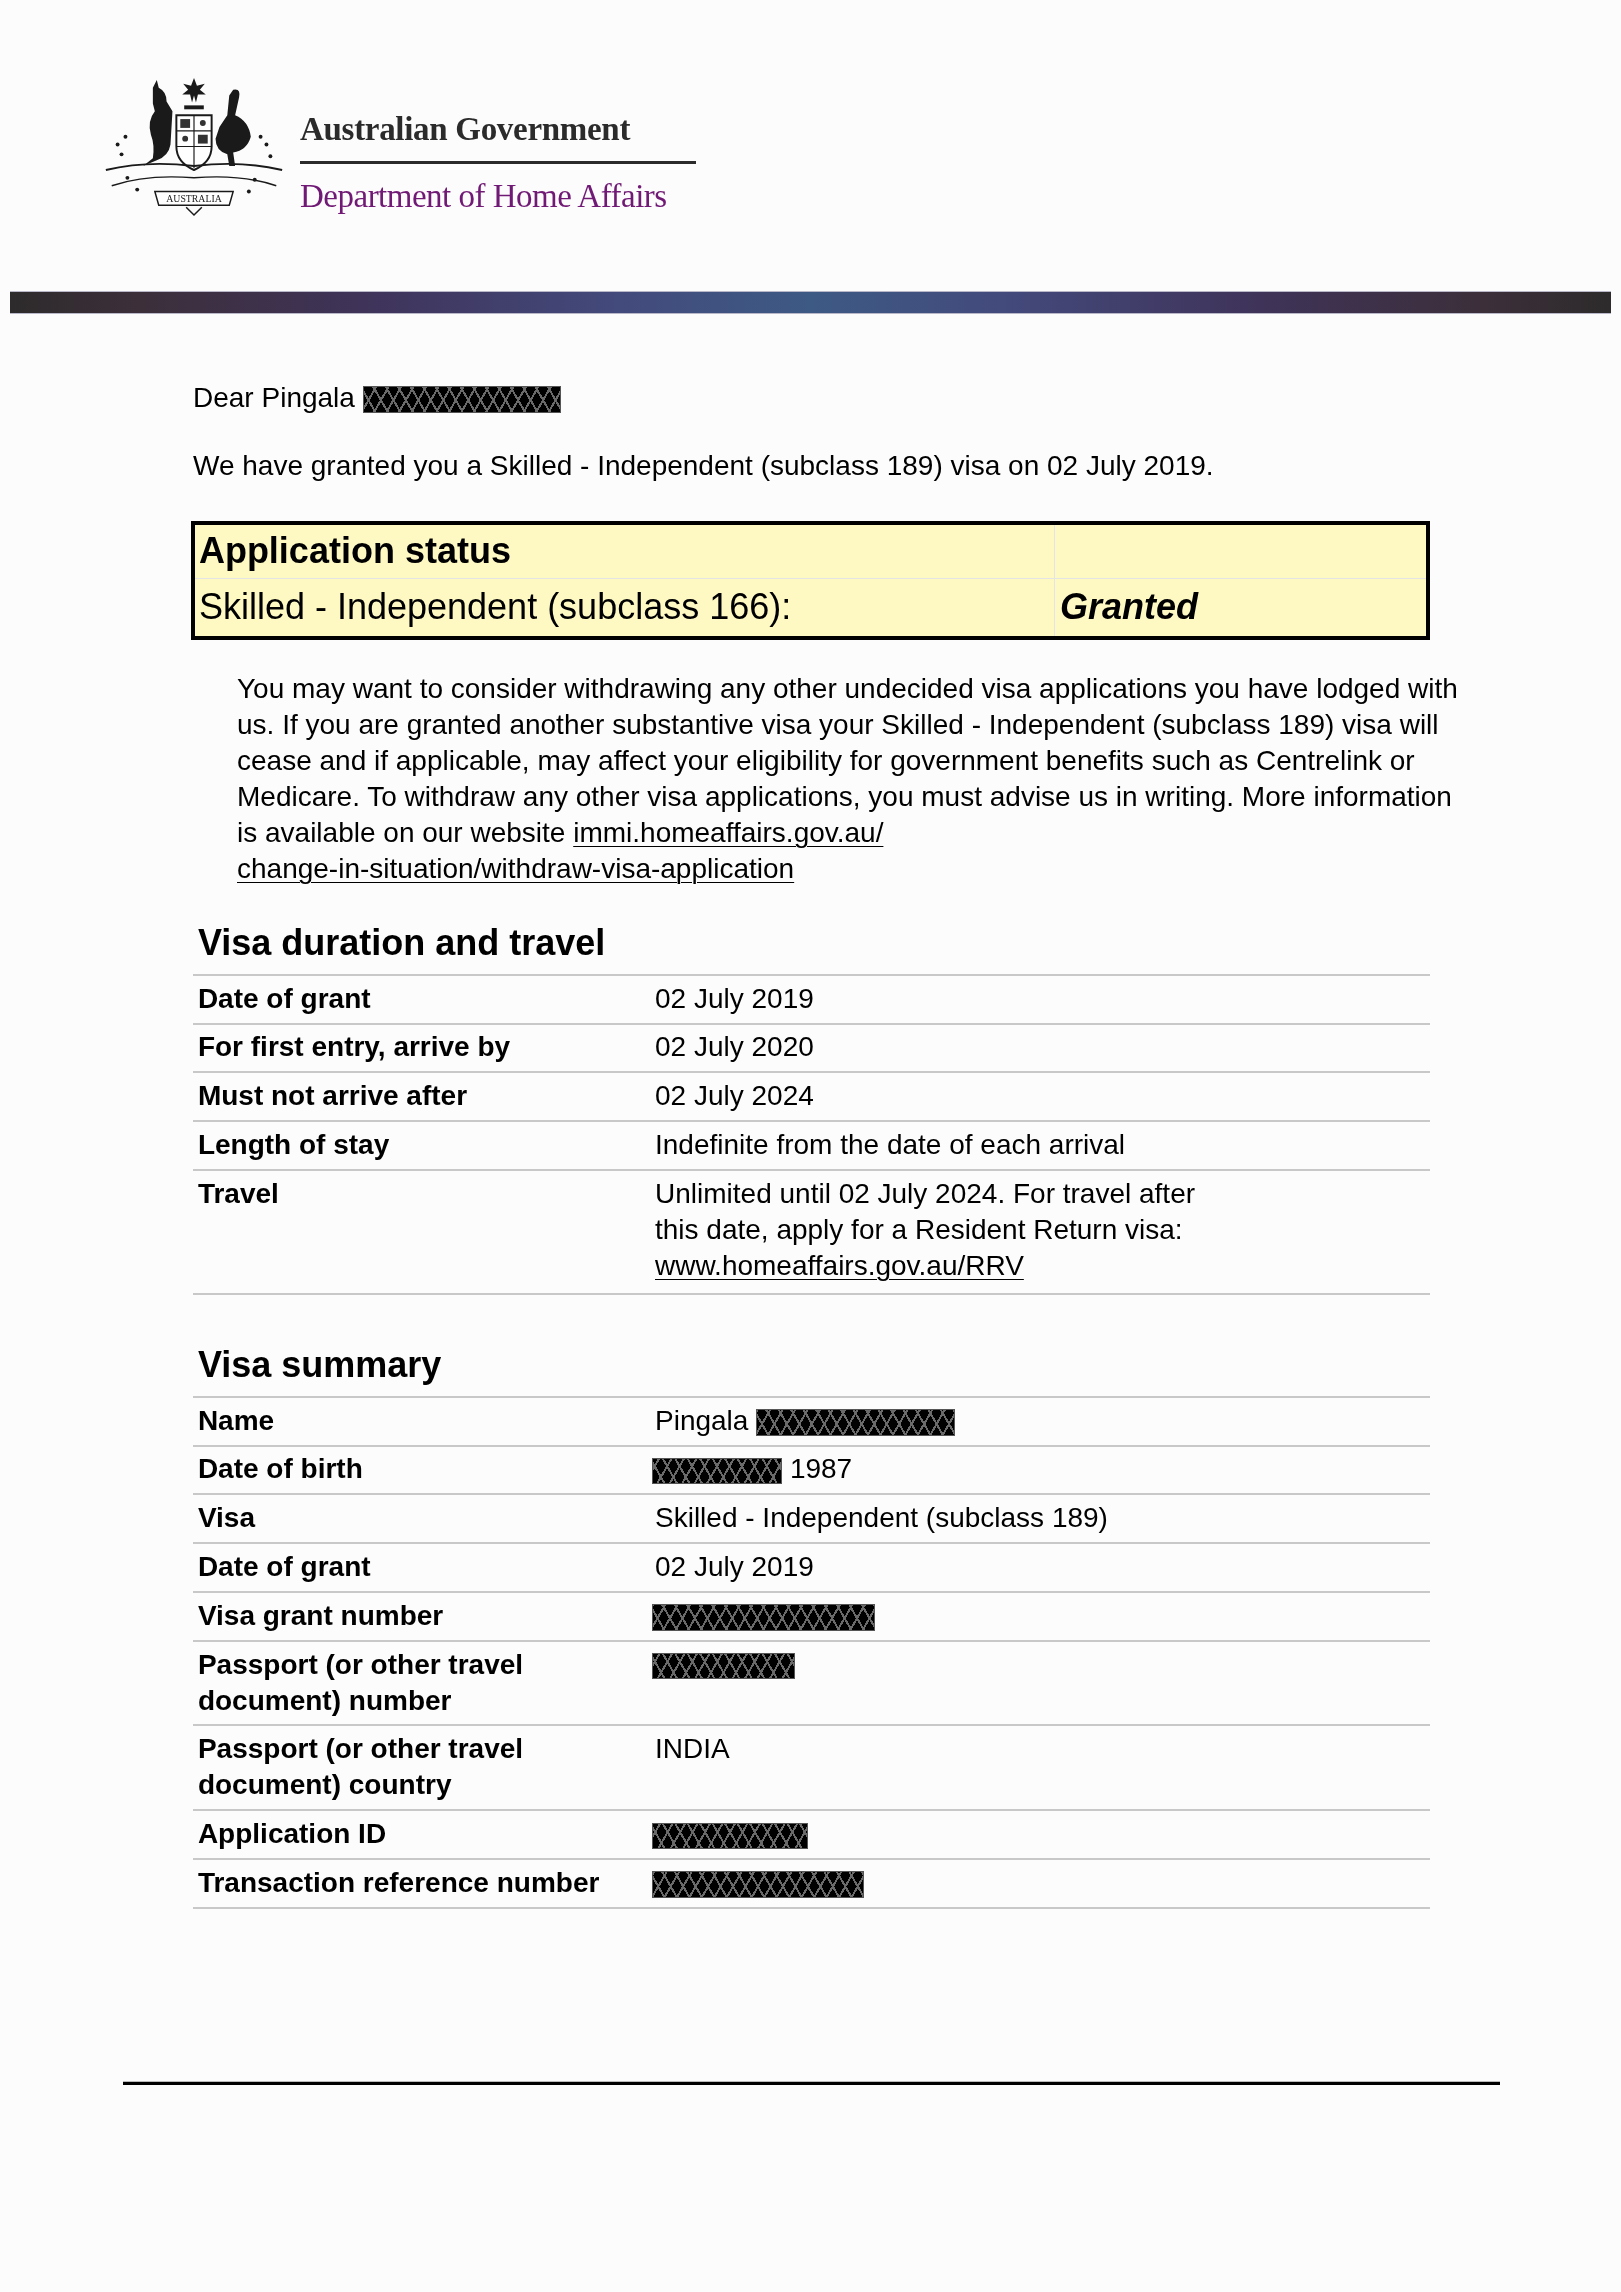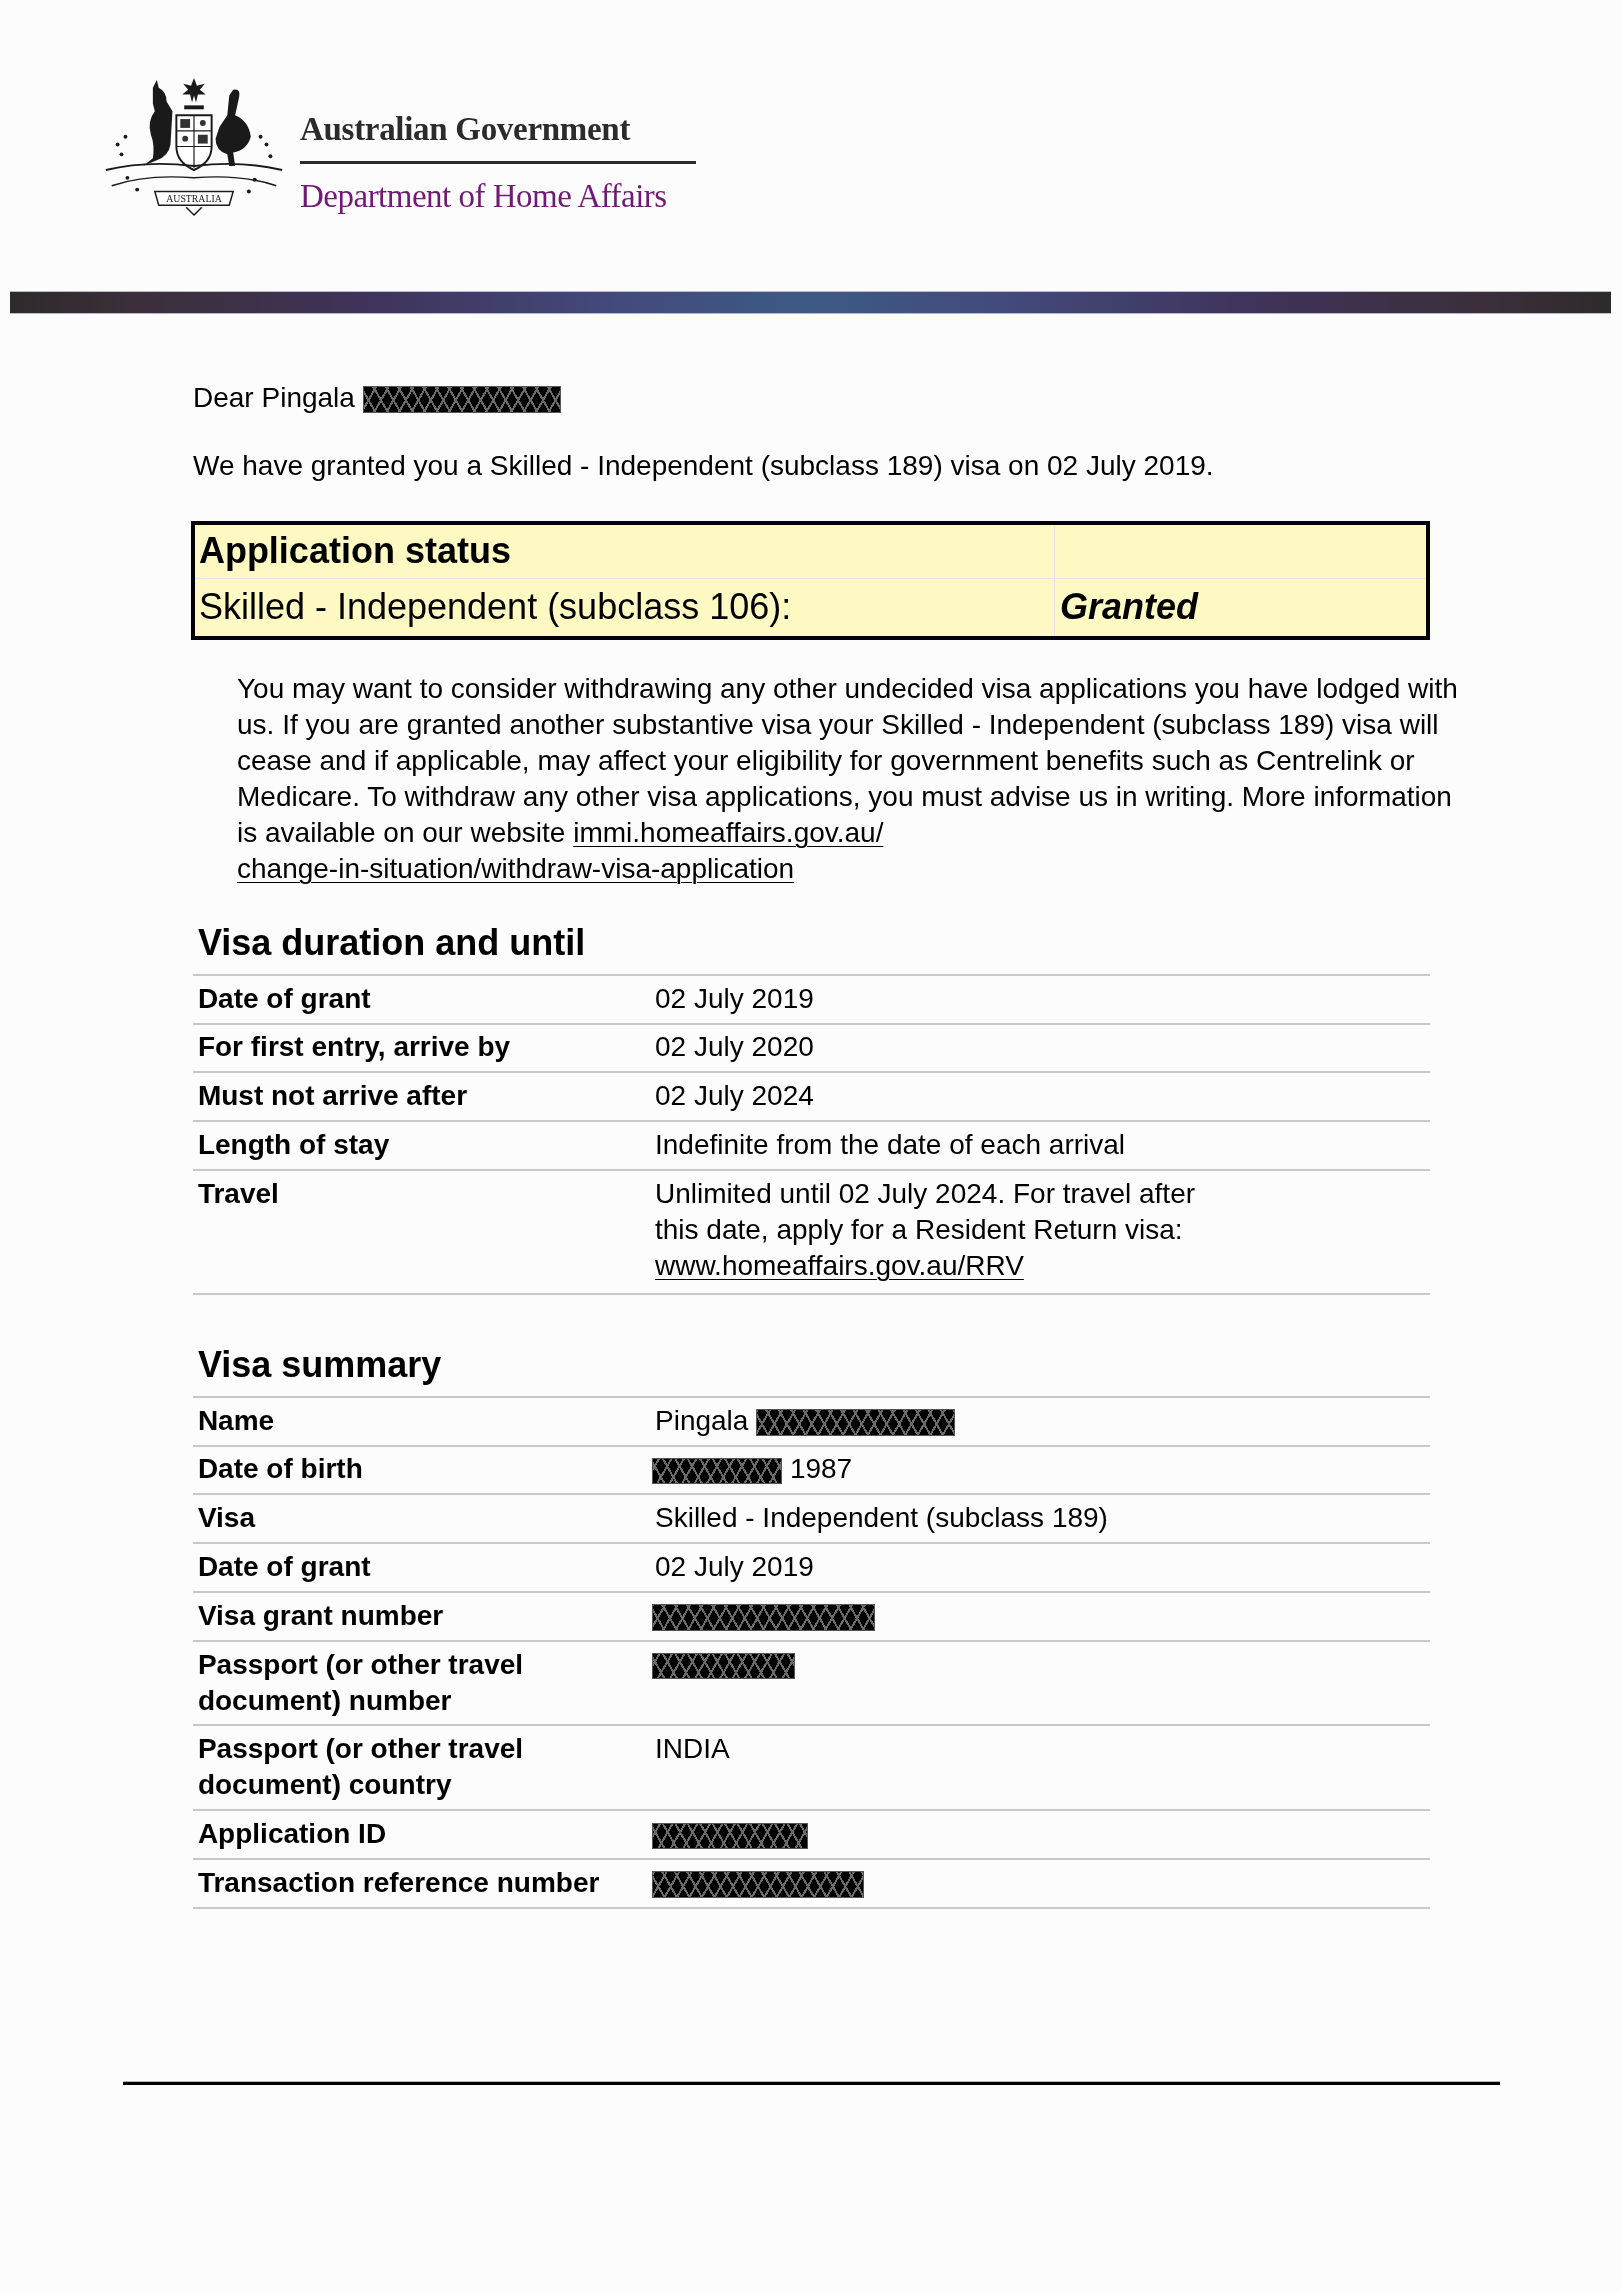--- a/index.html
+++ b/index.html
@@ -246,30 +246,30 @@
     <span>Pingala</span>
     <span class="redact" style="width:198px"></span>
   </div>
 
   <div class="grant-line">We have granted you a Skilled - Independent (subclass 189) visa on 02 July 2019.</div>
 
   <div class="status-box">
     <div class="status-row-line"></div>
     <div class="status-col-line"></div>
     <div class="status-title">Application status</div>
-    <div class="status-visa">Skilled - Independent (subclass 106):</div>
+    <div class="status-visa">Skilled - Independent (subclass 166):</div>
     <div class="status-value">Granted</div>
   </div>
 
   <div class="notice">
     <span>You may want to consider withdrawing any other undecided visa applications you have lodged with us. If you are granted another substantive visa your Skilled - Independent (subclass 189) visa will cease and if applicable, may affect your eligibility for government benefits such as Centrelink or Medicare. To withdraw any other visa applications, you must advise us in writing. More information is available on our website </span><a class="link"><span>immi.homeaffairs.gov.au/</span><br><span>change-in-situation/withdraw-visa-application</span></a>
   </div>
 
   <div class="section duration">
-    <div class="section-title">Visa duration and until</div>
+    <div class="section-title">Visa duration and travel</div>
     <div class="kv-table">
       <div class="kv-row">
         <div class="kv-label">Date of grant</div>
         <div class="kv-value">02 July 2019</div>
       </div>
       <div class="kv-row">
         <div class="kv-label">For first entry, arrive by</div>
         <div class="kv-value">02 July 2020</div>
       </div>
       <div class="kv-row">

